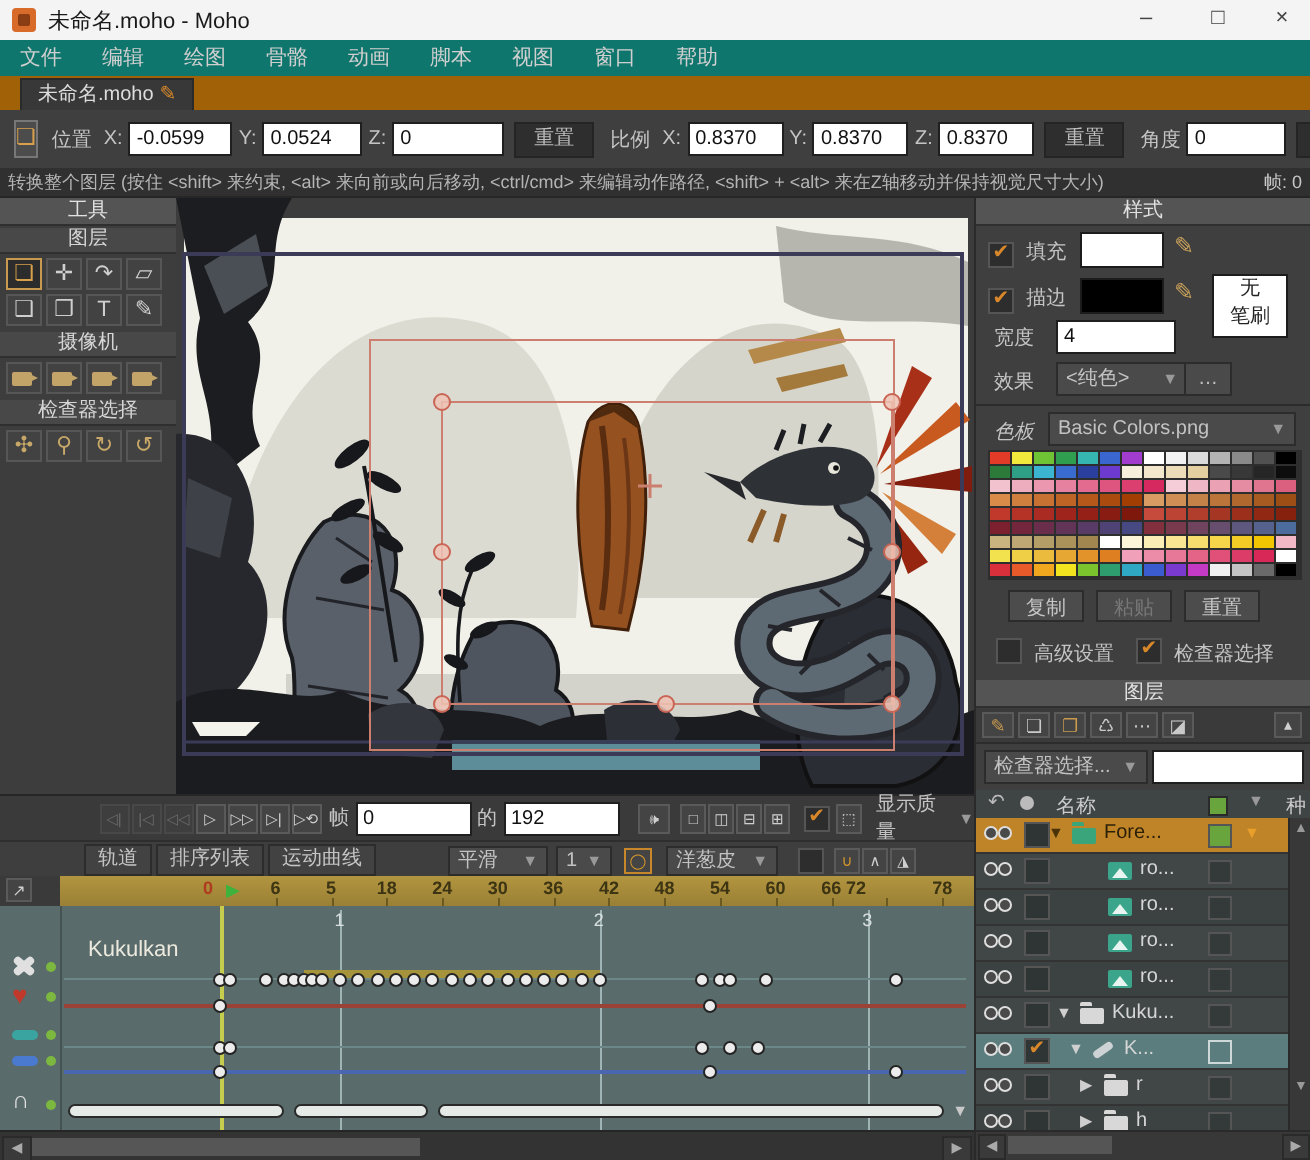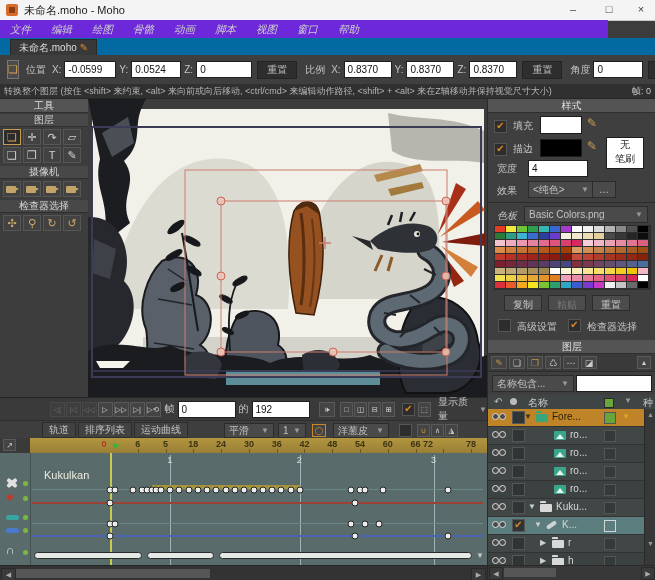--- a/index.html
+++ b/index.html
@@ -7,24 +7,24 @@
        font-family:"Liberation Sans","DejaVu Sans",sans-serif;font-size:11px;color:#c8c8c8;
        -webkit-font-smoothing:antialiased;}
   .abs{position:absolute;}
   
   #titlebar{left:0;top:0;width:655px;height:20px;background:#f4f4f4;border-bottom:1px solid #c9c9c9;color:#222;}
   #titlebar .logo{position:absolute;left:6px;top:4px;width:12px;height:12px;background:#d86b2a;border-radius:2px;}
   #titlebar .logo:before{content:"";position:absolute;left:3px;top:3px;width:6px;height:6px;background:#8a3c12;border-radius:1px;}
   #titlebar .ttext{position:absolute;left:24px;top:3px;font-size:11px;color:#1a1a1a;}
   .winbtn{position:absolute;top:2px;width:16px;height:16px;text-align:center;line-height:15px;color:#444;font-size:11px;}
   
-  #menubar{left:0;top:20px;width:608px;height:18px;background:#6d28d9;display:flex;align-items:center;border-bottom:1px solid #222;font-style:italic;}
+  #menubar{left:0;top:20px;width:655px;height:18px;background:#0f766e;display:flex;align-items:center;border-bottom:1px solid #222;}
   .menu-item{padding:0 10px;color:#cfcfcf;font-size:10.5px;line-height:17px;}
   
-  #tabrow{left:0;top:38px;width:655px;height:17px;background:#0369a1;border-bottom:1px solid #2a2a2a;}
+  #tabrow{left:0;top:38px;width:655px;height:17px;background:#a16207;border-bottom:1px solid #2a2a2a;}
   .doctab{position:absolute;left:10px;top:1px;height:16px;background:#383838;border:1px solid #2a2a2a;border-bottom:none;
           padding:0 8px;color:#ddd;font-size:10px;line-height:15px;}
   .doctab .pen{color:#d8882a;margin-left:3px;}
   
   #toolbar{left:0;top:55px;width:655px;height:29px;background:#3f3f3f;display:flex;align-items:center;border-bottom:1px solid #2c2c2c;white-space:nowrap;}
   .tlabel{color:#c4c4c4;font-size:10px;margin:0 3px;}
   .inp{background:#fff;color:#111;border:1px solid #1f1f1f;height:15px;font-size:10px;padding:0 3px;
        font-family:"Liberation Sans",sans-serif;}
   .dbtn{background:#2e2e2e;color:#bdbdbd;border:1px solid #242424;height:18px;font-size:10px;padding:0 9px;margin:0 5px;line-height:16px;}
   .toolicon{width:17px;height:17px;margin:0 4px 0 7px;background:#4c4c4c;border:1px solid #777;color:#d8a04a;
@@ -437,21 +437,21 @@
     <button class="pbtn abs" style="left:60px;top:196px;width:38px;color:#777;">粘贴</button>
     <button class="pbtn abs" style="left:104px;top:196px;width:38px;">重置</button>
 
     <span class="chk abs" style="left:10px;top:220px;margin:0;"></span>
     <span class="tlabel abs" style="left:26px;top:221px;">高级设置</span>
     <span class="chk abs" style="left:80px;top:220px;margin:0;">✔</span>
     <span class="tlabel abs" style="left:96px;top:221px;">检查器选择</span>
 
     <div class="phdr abs" style="left:0;top:241px;width:168px;">图层</div>
     <div class="abs" id="layer-toolbar" style="left:0;top:255px;width:168px;height:17px;background:#3a3a3a;border-bottom:1px solid #2c2c2c;"><span class="tp" style="display: inline-block; width: 16px; height: 13px; line-height: 12px; margin: 2px 1px 0px 3px; font-size: 9px; color: rgb(200, 154, 80);">✎</span><span class="tp" style="display: inline-block; width: 16px; height: 13px; line-height: 12px; margin: 2px 1px 0px; font-size: 9px; color: rgb(201, 201, 201);">❏</span><span class="tp" style="display: inline-block; width: 16px; height: 13px; line-height: 12px; margin: 2px 1px 0px; font-size: 9px; color: rgb(200, 154, 80);">❐</span><span class="tp" style="display: inline-block; width: 16px; height: 13px; line-height: 12px; margin: 2px 1px 0px; font-size: 9px; color: rgb(201, 201, 201);">♺</span><span class="tp" style="display: inline-block; width: 16px; height: 13px; line-height: 12px; margin: 2px 1px 0px; font-size: 9px; color: rgb(201, 201, 201);">⋯</span><span class="tp" style="display: inline-block; width: 16px; height: 13px; line-height: 12px; margin: 2px 1px 0px; font-size: 9px; color: rgb(201, 201, 201);">◪</span><span class="tp" style="position: absolute; right: 4px; top: 2px; width: 14px; height: 13px; line-height: 12px; font-size: 8px;">▴</span></div>
-    <div class="ddl abs" style="left:4px;top:276px;width:72px;"><span class="arr">▼</span><span>名称包含...</span></div>
+    <div class="ddl abs" style="left:4px;top:276px;width:72px;"><span class="arr">▼</span><span>检查器选择...</span></div>
     <input class="inp abs" style="left: 88px; top: 276px; width: 68px; height: 15px;" readonly="">
 
     <div class="abs" style="left:0;top:296px;width:168px;height:14px;background:#3f4444;border-bottom:1px solid #2a2a2a;font-size:10px;">
       <span class="abs" style="left:6px;top:1px;color:#bbb;">↶</span>
       <span class="abs" style="left:22px;top:3px;width:7px;height:7px;border-radius:50%;background:#bbb;"></span>
       <span class="abs" style="left:40px;top:1px;color:#ccc;">名称</span>
       <span class="abs" style="left:116px;top:3px;width:8px;height:8px;background:#68a63d;border:1px solid #2a2a2a;"></span>
       <span class="abs" style="left:136px;top:1px;color:#999;font-size:8px;">▼</span>
       <span class="abs" style="left:155px;top:1px;color:#ccc;">种</span>
     </div>

